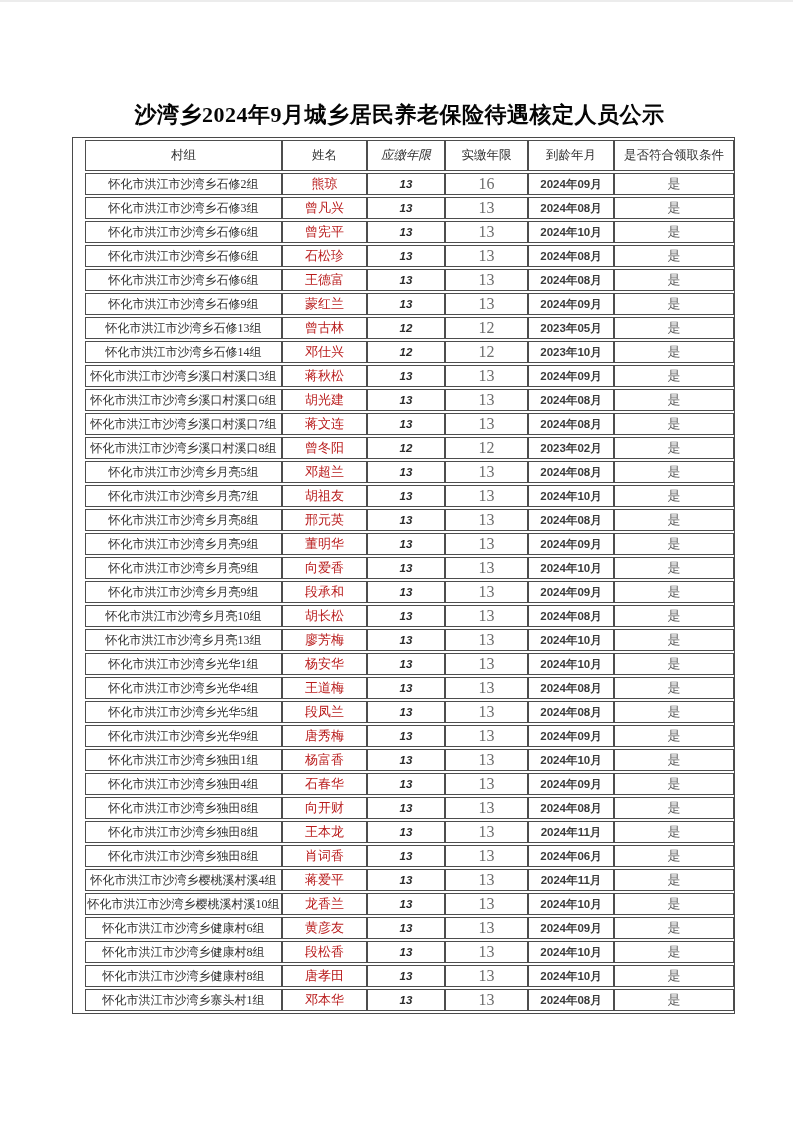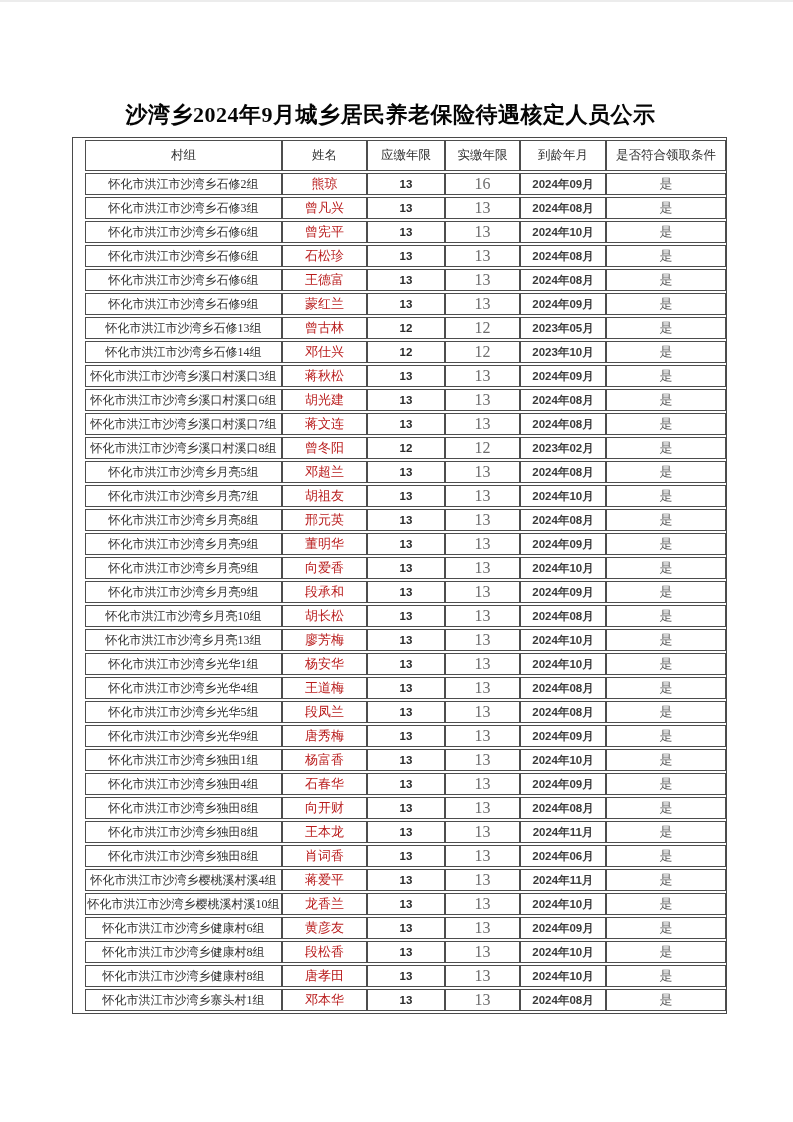--- a/index.html
+++ b/index.html
@@ -10,21 +10,21 @@
     font-family: "Liberation Serif", "DejaVu Serif", serif;
     overflow: hidden;
   }
   .top-edge {
     position: absolute; top: 0; left: 0;
     width: 793px; height: 2px;
     background: #ececec;
   }
   .doc-title {
     position: absolute;
-    top: 100px; left: 72px; width: 637px;
+    top: 100px; left: 81px; width: 637px;
     text-align: center;
     font-size: 22px;
     font-weight: bold;
     color: #050505;
     letter-spacing: 0.5px;
     white-space: nowrap;
   }
   table.grid {
     position: absolute;
     top: 137px; left: 72px;
@@ -47,22 +47,22 @@
   }
   .grid thead th {
     height: 31px;
     font-weight: normal;
     font-size: 12.5px;
     color: #2e2e2e;
   }
   
   .c-village    { width: 197px; }
   .c-name       { width: 85px;  }
-  .c-years_due  { width: 78px;  }
-  .c-years_paid { width: 75px; margin-left: 47px;  }
+  .c-years_due  { width: 78px; font-style: italic;  }
+  .c-years_paid { width: 83px; margin-left: 47px;  }
   .c-age_month  { width: 86px; margin-top: 28px;  }
   .c-eligible   { width: 120px; margin-left: 8px; }
   
   td.c-village {
     font-size: 12px;
     line-height: 13px;
     color: #2f2f2f;
     word-break: break-all;
   }
   td.c-name {

